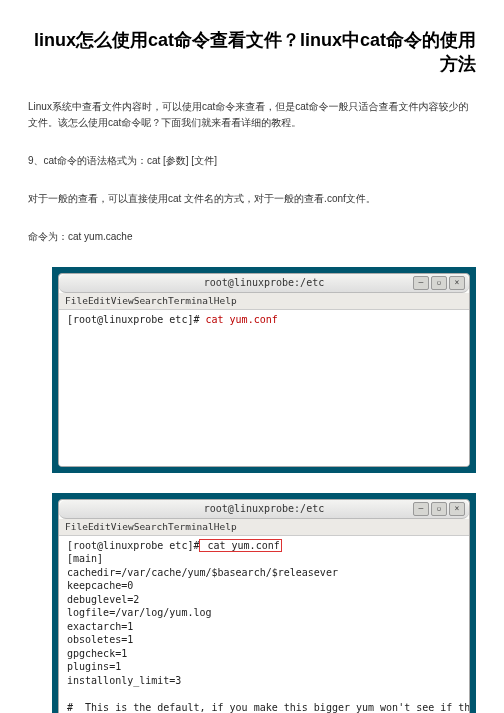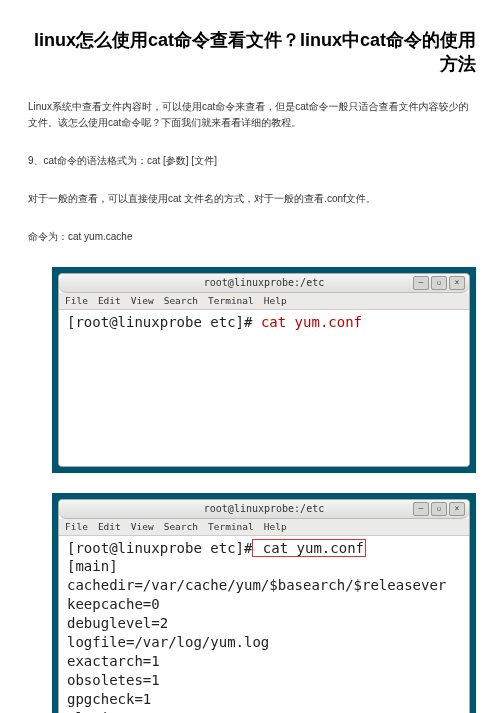--- a/index.html
+++ b/index.html
@@ -66,30 +66,29 @@
     line-height: 11px;
     text-align: center;
     color: #444;
   }
   .menubar {
     background: #eceae6;
     border-bottom: 1px solid #ccc;
     height: 16px;
     padding: 0 6px;
     display: flex;
-    gap: 10px;
     font-size: 9.5px;
     line-height: 16px;
     color: #333;
   }
   .menubar span { }
   .term-body {
     background: #fff;
     padding: 3px 8px;
-    font-size: 14px;
+    font-size: 10px;
     line-height: 1.35;
     color: #222;
     white-space: pre;
     font-family: "DejaVu Sans Mono", Menlo, monospace;
     overflow: hidden;
   }
   .term-body.short {
     min-height: 150px;
   }
   .hl-red {

